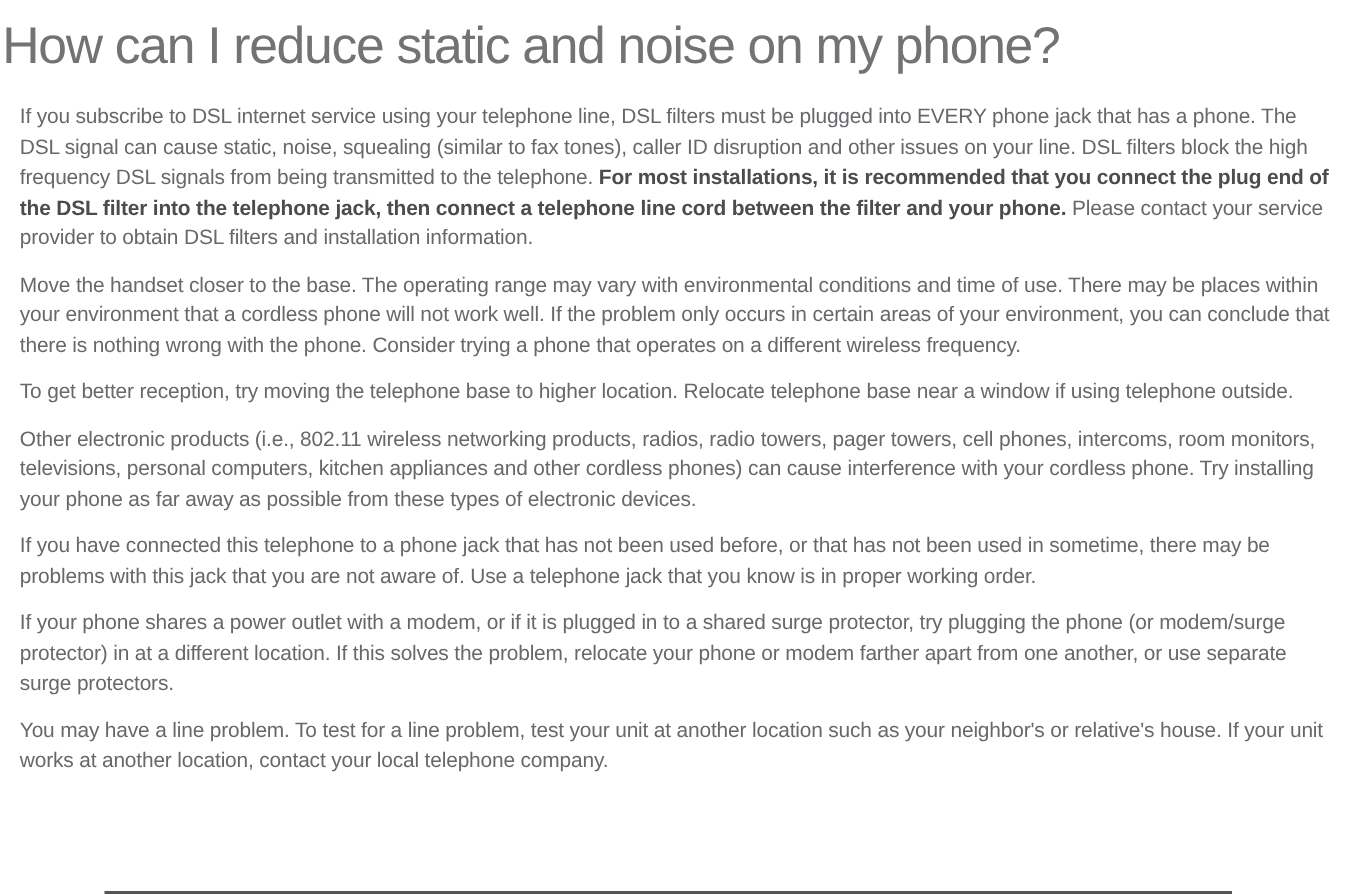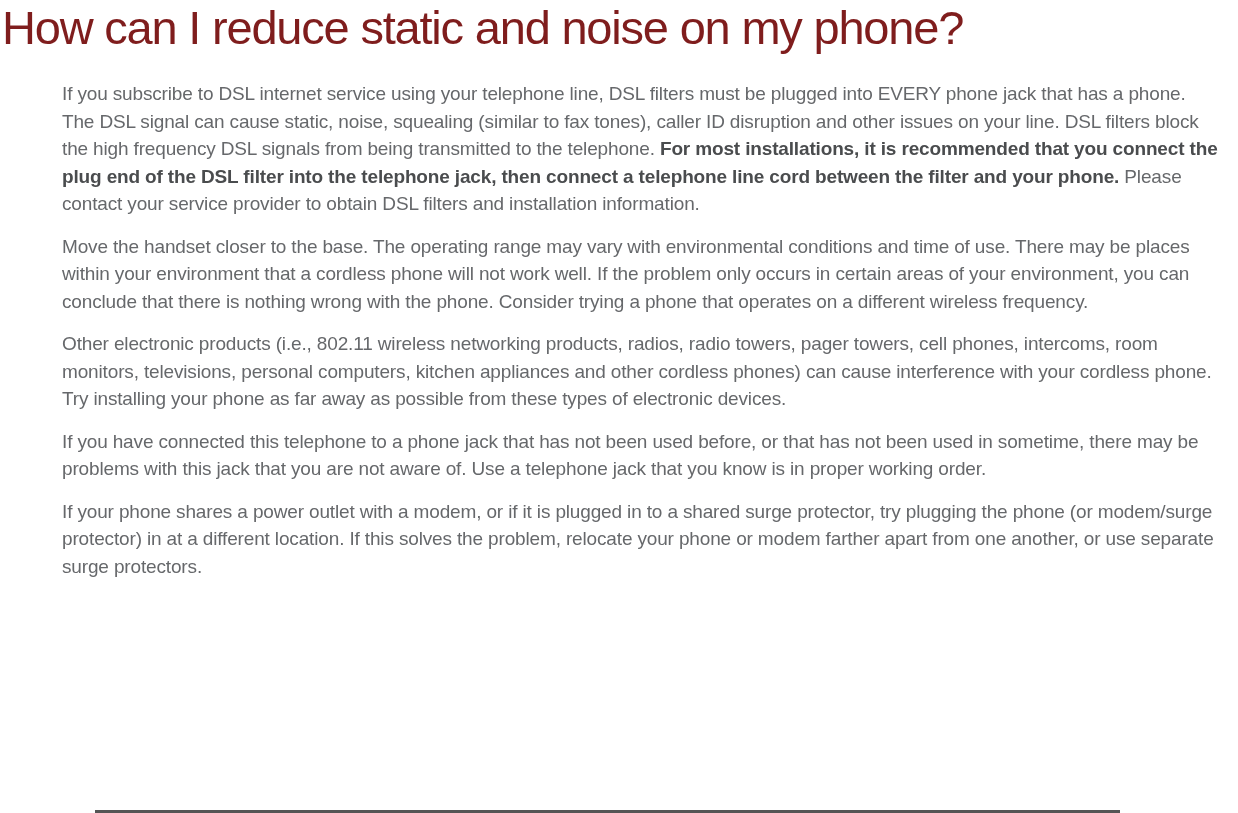--- a/index.html
+++ b/index.html
@@ -9,32 +9,31 @@
   }
   .page {
     position: relative;
     width: 1238px;
     height: 813px;
     background: #ffffff;
     overflow: hidden;
   }
   .page-title {
     margin: 0 0 25px 2px;
-    padding-top: 1px;
+    padding-top: 14px;
     font-size: 47px;
     line-height: 54px;
     font-weight: 300;
     letter-spacing: -1.2px;
-    color: #7f1d1d;
+    color: #737373;
     white-space: nowrap;
   }
   .article-body {
     padding-left: 18px;
     padding-right: 20px;
-    margin-left: 44px;
   }
   .article-body p {
     font-size: 19px;
     line-height: 27.5px;
     letter-spacing: -0.15px;
     color: #66686b;
     margin: 0 0 15px 0;
   }
   .article-body p span.bold {
     font-weight: bold;
@@ -51,19 +50,21 @@
 </style>
 </head>
 <body>
 
 <div class="page">
   <h1 class="page-title">How can I reduce static and noise on my phone?</h1>
 
   <div class="article-body">
       <p><span>If you subscribe to DSL internet service using your telephone line, DSL filters must be plugged into EVERY phone jack that has a phone. The DSL signal can cause static, noise, squealing (similar to fax tones), caller ID disruption and other issues on your line. DSL filters block the high frequency DSL signals from being transmitted to the telephone. </span><span class="bold">For most installations, it is recommended that you connect the plug end of the DSL filter into the telephone jack, then connect a telephone line cord between the filter and your phone.</span><span> Please contact your service provider to obtain DSL filters and installation information.</span></p>
       <p><span>Move the handset closer to the base. The operating range may vary with environmental conditions and time of use. There may be places within your environment that a cordless phone will not work well. If the problem only occurs in certain areas of your environment, you can conclude that there is nothing wrong with the phone. Consider trying a phone that operates on a different wireless frequency.</span></p>
+      <p><span>To get better reception, try moving the telephone base to higher location. Relocate telephone base near a window if using telephone outside.</span></p>
       <p><span>Other electronic products (i.e., 802.11 wireless networking products, radios, radio towers, pager towers, cell phones, intercoms, room monitors, televisions, personal computers, kitchen appliances and other cordless phones) can cause interference with your cordless phone. Try installing your phone as far away as possible from these types of electronic devices.</span></p>
       <p><span>If you have connected this telephone to a phone jack that has not been used before, or that has not been used in sometime, there may be problems with this jack that you are not aware of. Use a telephone jack that you know is in proper working order.</span></p>
       <p><span>If your phone shares a power outlet with a modem, or if it is plugged in to a shared surge protector, try plugging the phone (or modem/surge protector) in at a different location. If this solves the problem, relocate your phone or modem farther apart from one another, or use separate surge protectors.</span></p>
+      <p><span>You may have a line problem. To test for a line problem, test your unit at another location such as your neighbor's or relative's house. If your unit works at another location, contact your local telephone company.</span></p>
     </div>
 
   <div class="bottom-divider"></div>
 </div>
 
 </body></html>

